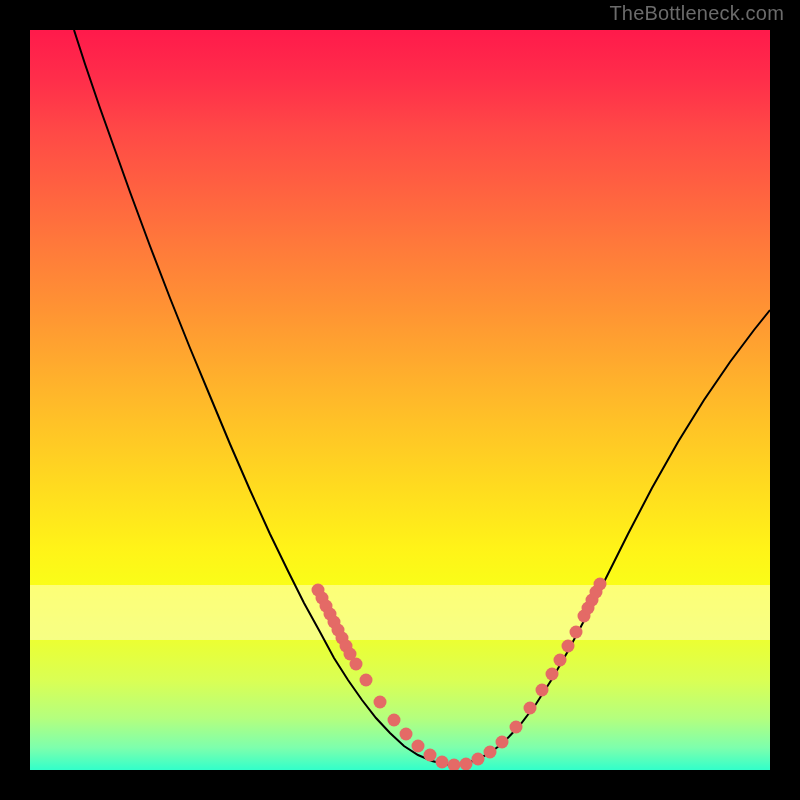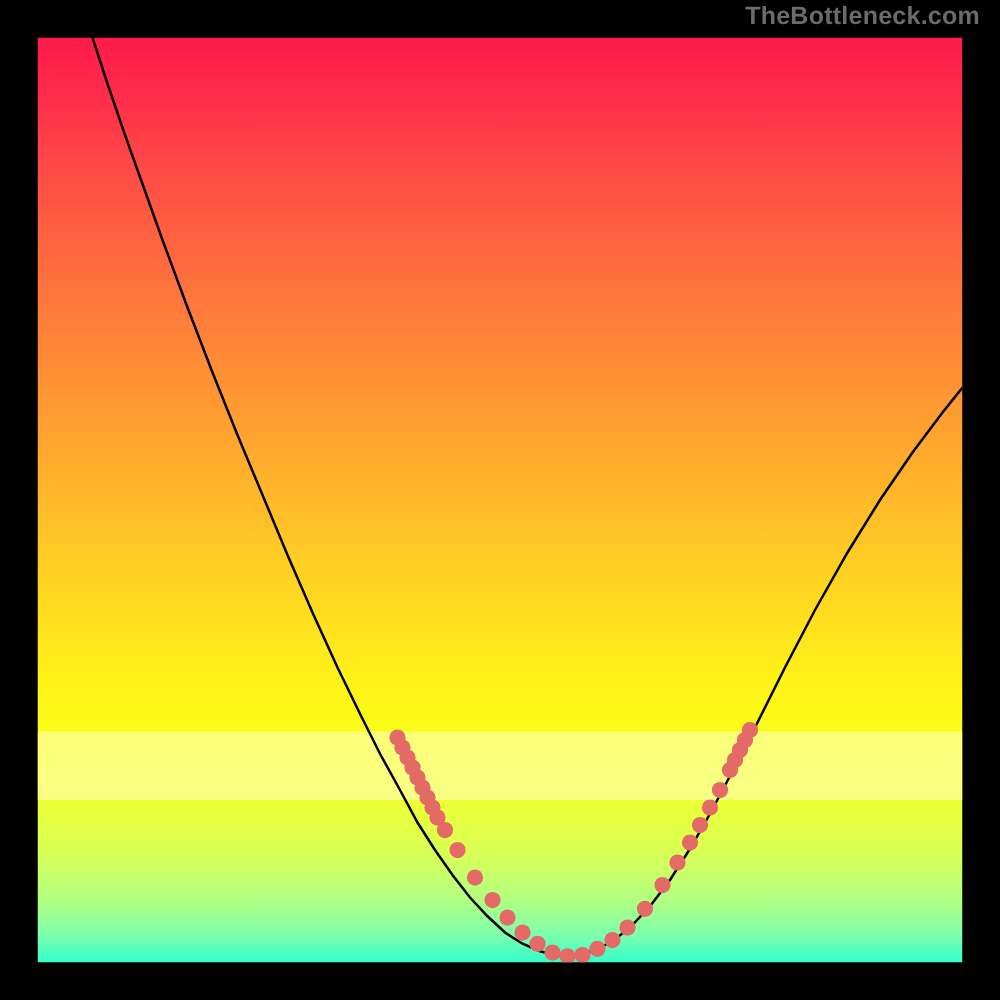--- a/index.html
+++ b/index.html
@@ -15,21 +15,21 @@
     position: relative;
     width: 800px;
     height: 800px;
   }
   .watermark {
     position: absolute;
     top: 2px;
     right: 16px;
     color: #6b6b6b;
     font-size: 20px;
-    font-weight: 700;
+    font-weight: 400;
     letter-spacing: 0.2px;
     z-index: 10;
   }
   .plot-area {
     position: absolute;
     left: 30px;
     top: 30px;
     width: 740px;
     height: 740px;
     overflow: hidden;

